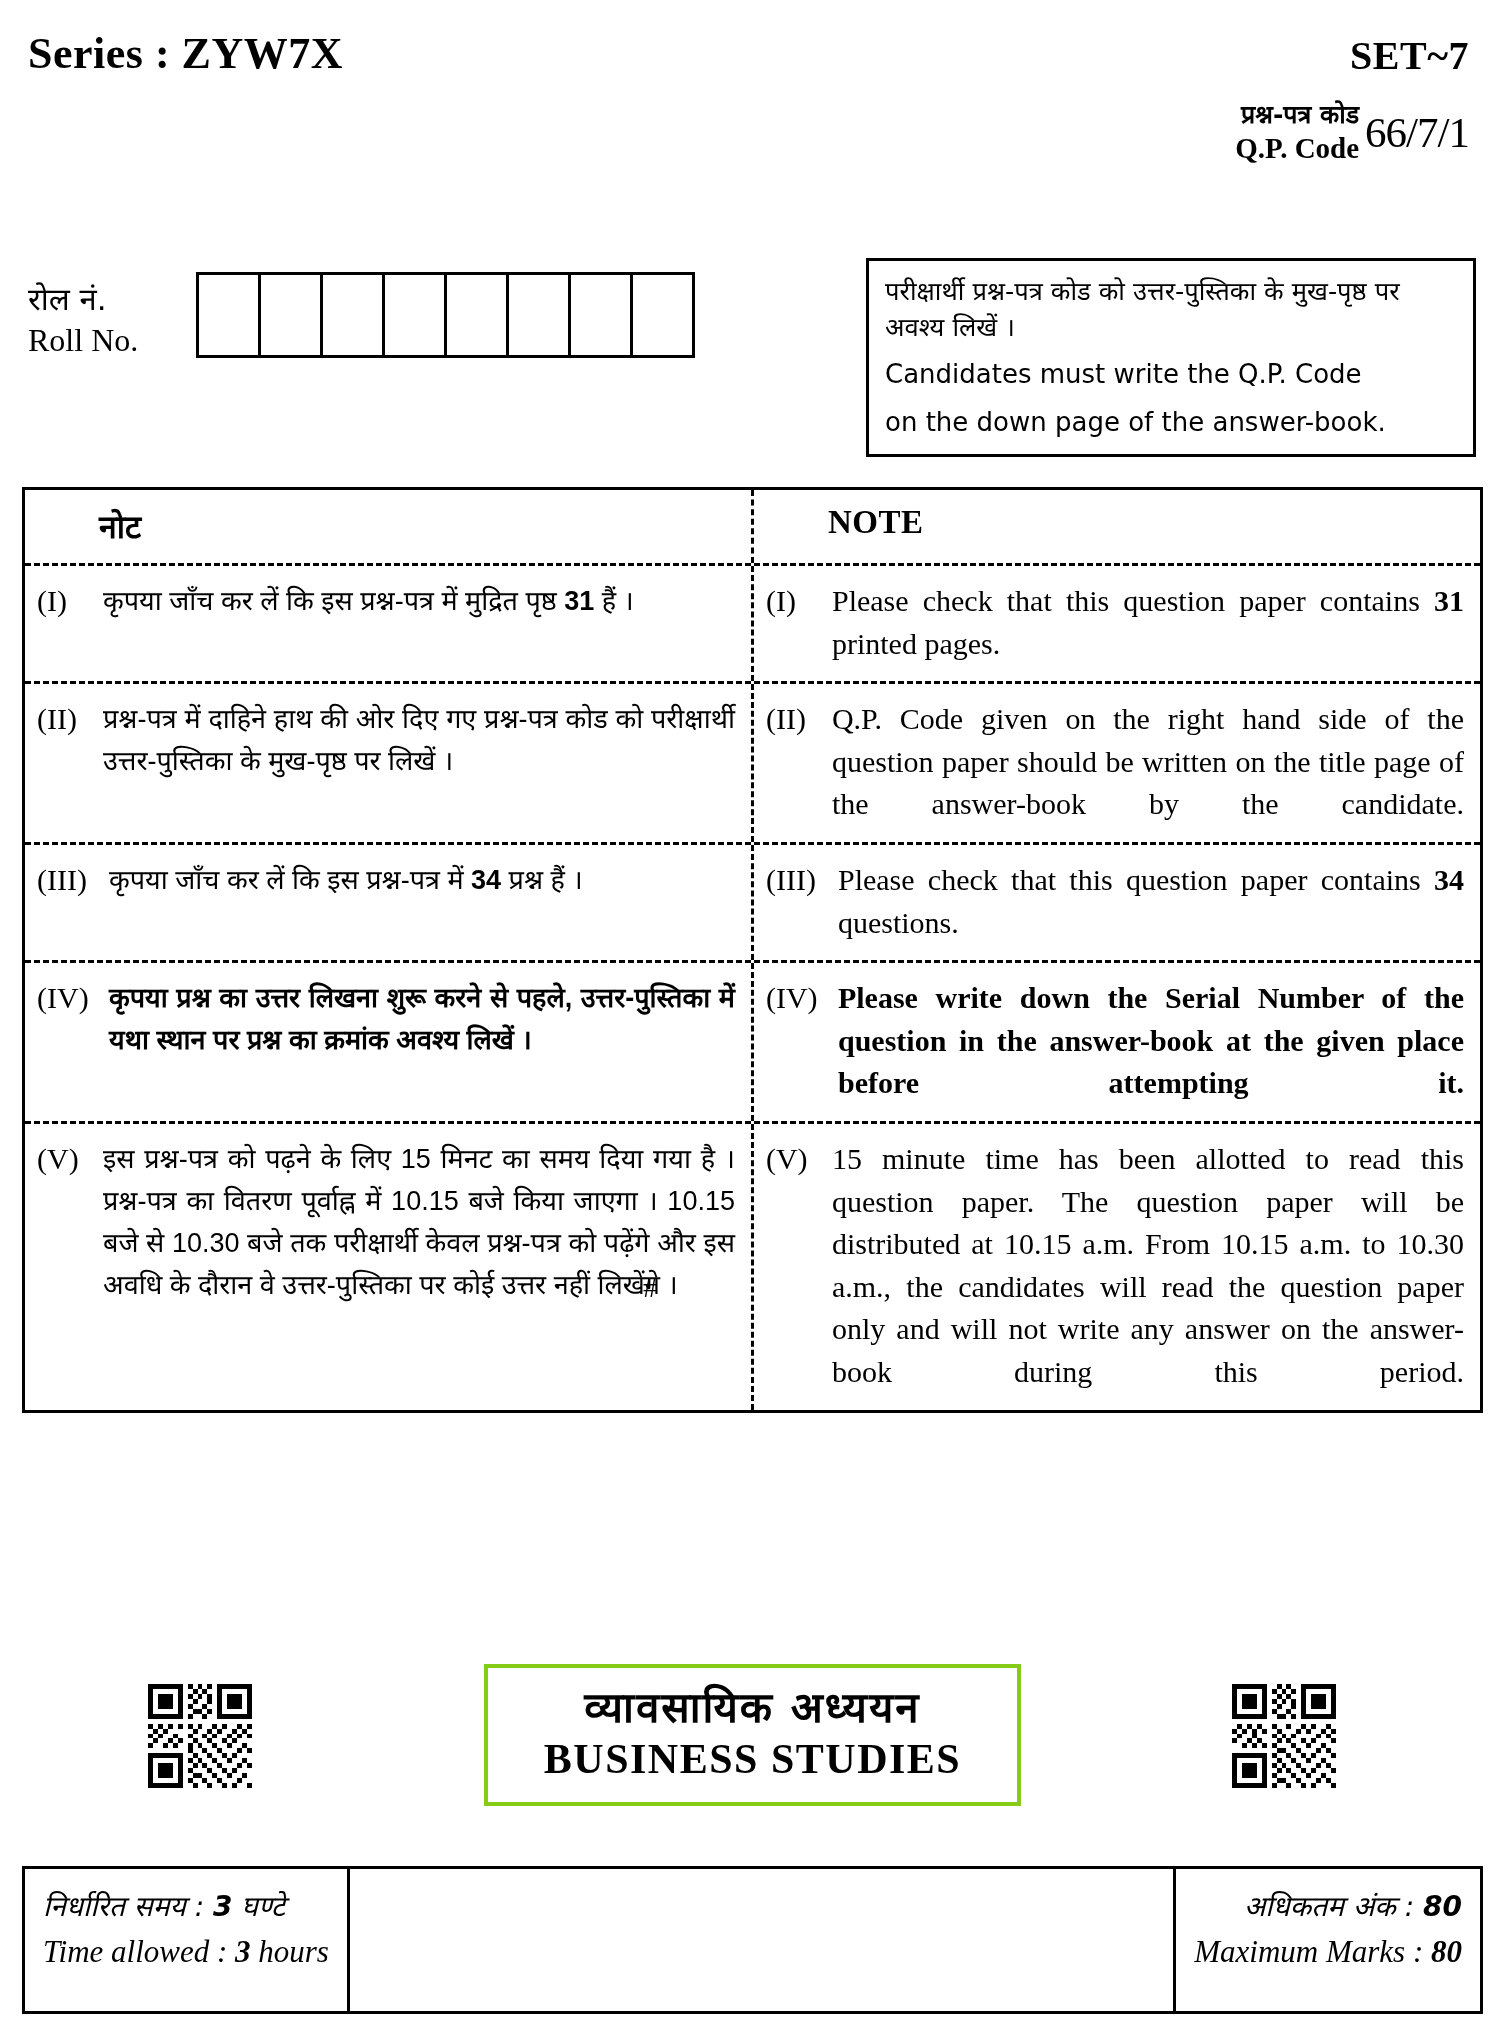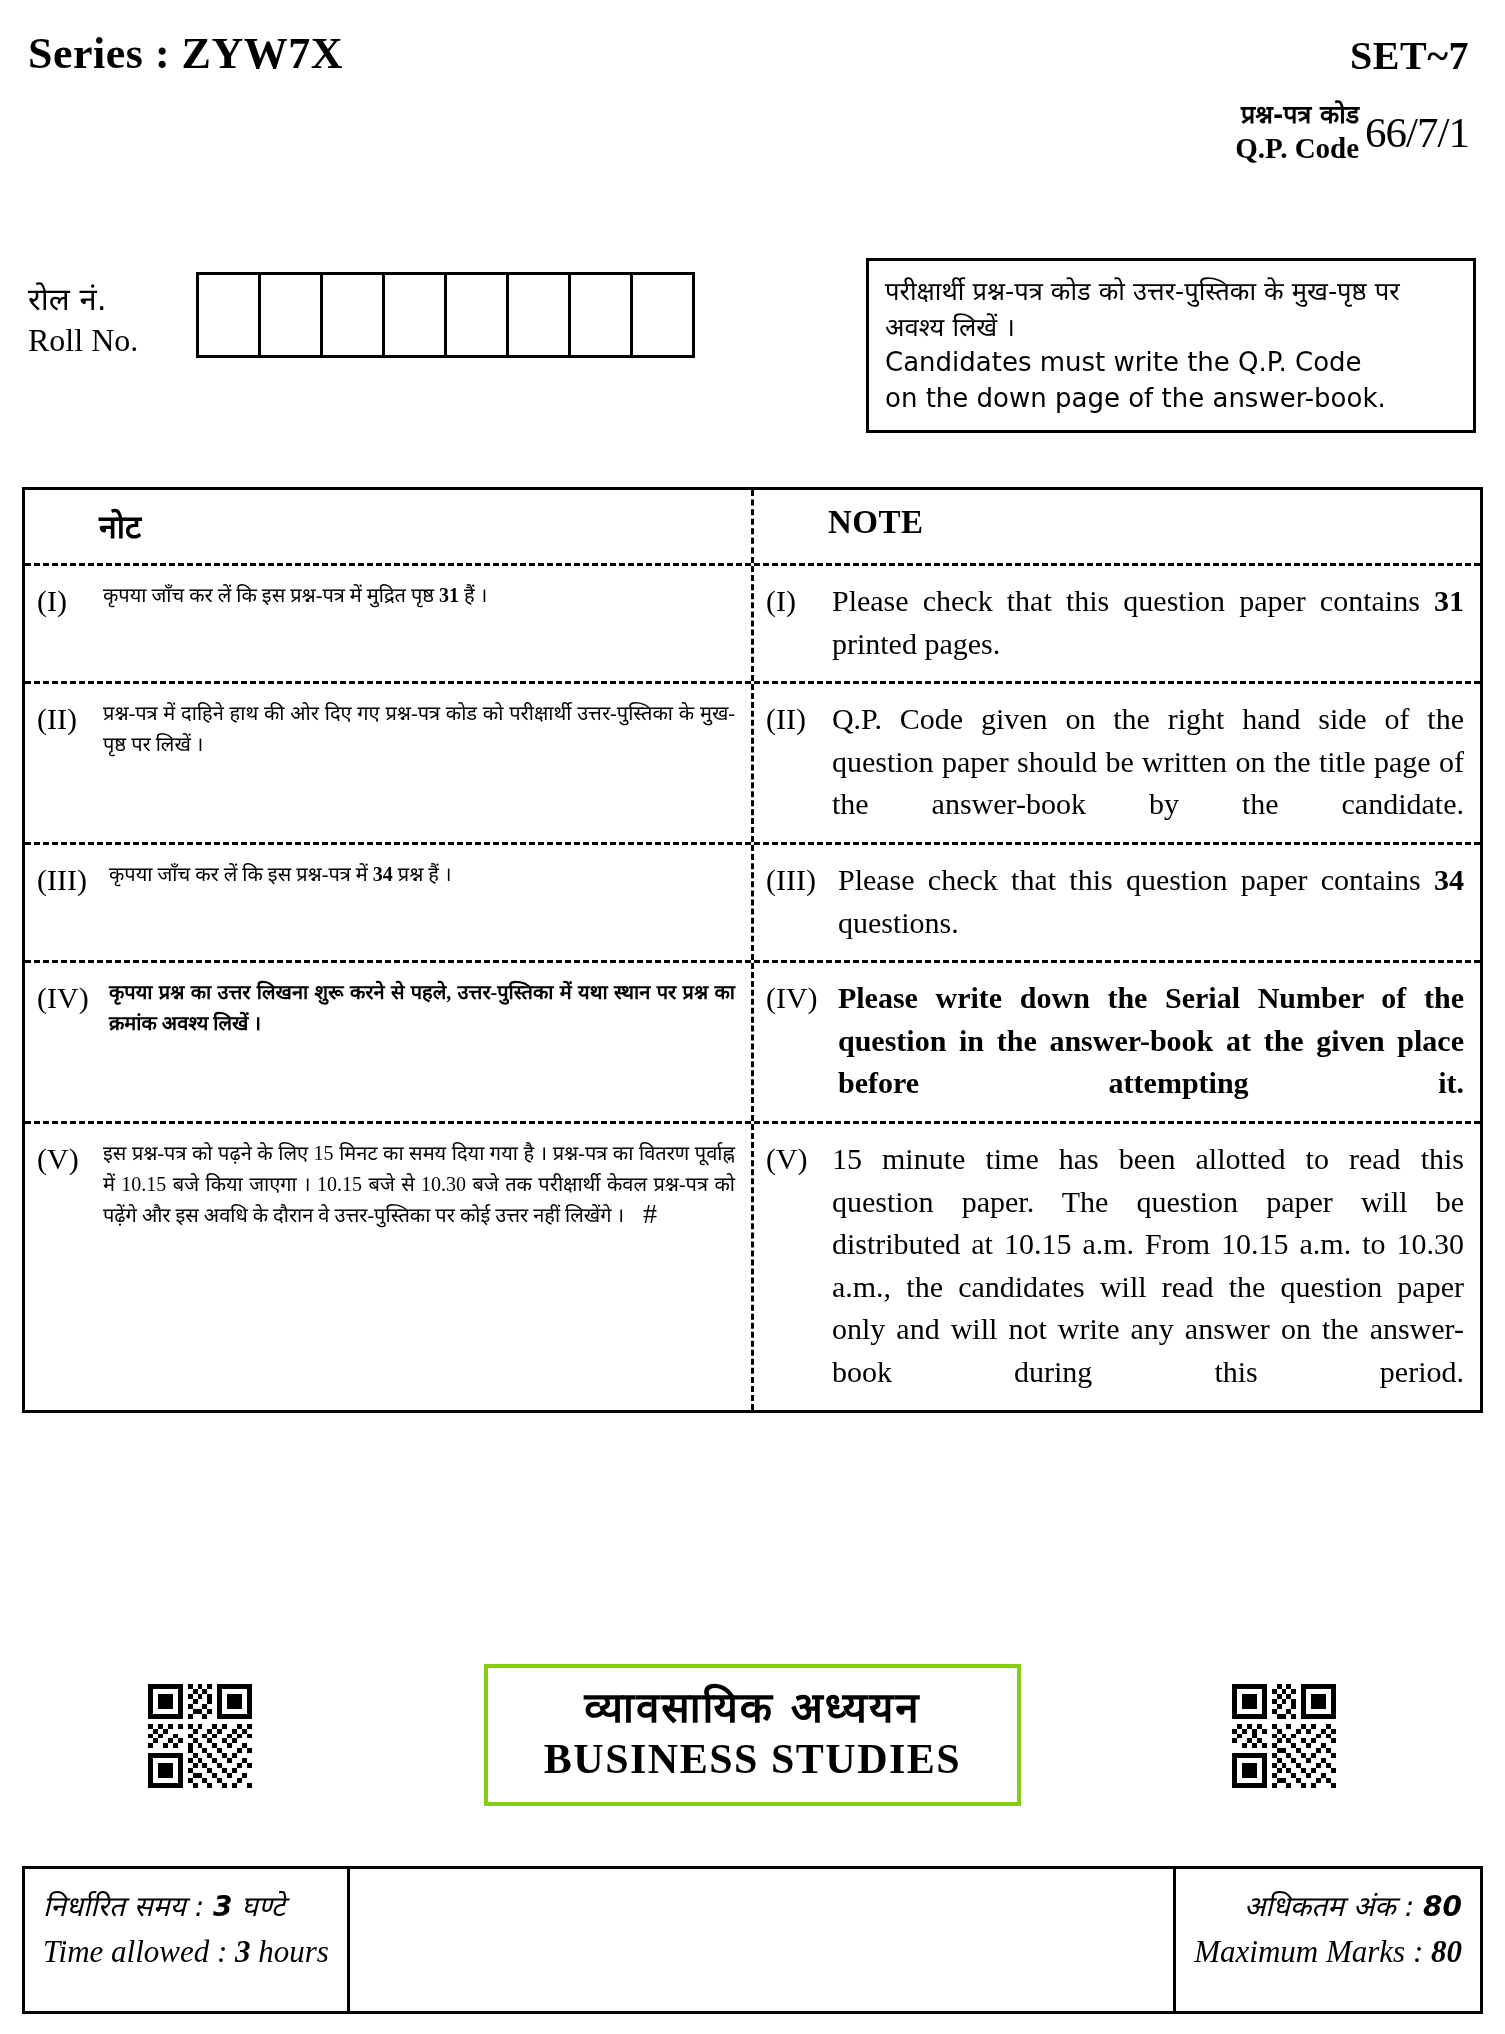--- a/index.html
+++ b/index.html
@@ -125,20 +125,21 @@
   }
   .cand-hi {
     font-family: "DejaVu Sans", sans-serif;
     font-size: 25.5px;
     line-height: 1.42;
   }
   .cand-en {
     font-family: "DejaVu Sans", sans-serif;
     font-size: 26px;
     line-height: 1.36;
+    margin-top: 12px;
   }
 
   
   .note-table {
     position: absolute;
     top: 487px;
     left: 22px;
     width: 1461px;
     border: 3px solid #000;
     box-sizing: border-box;
@@ -167,22 +168,22 @@
   }
   .rn {
     flex: 0 0 auto;
     min-width: 62px;
     font-size: 30px;
     line-height: 1.42;
     padding-right: 4px;
   }
   .rn.wide { min-width: 68px; }
   .txt-hi {
-    font-family: Liberation Serif, serif;
-    font-size: 20px;
+    font-family: Liberation Sans, sans-serif;
+    font-size: 27px;
     line-height: 1.56;
     text-align: justify;
     text-align-last: left;
     flex: 1 1 auto;
   }
   .txt-en {
     font-size: 30px;
     line-height: 1.42;
     text-align: justify;
     text-align-last: left;

